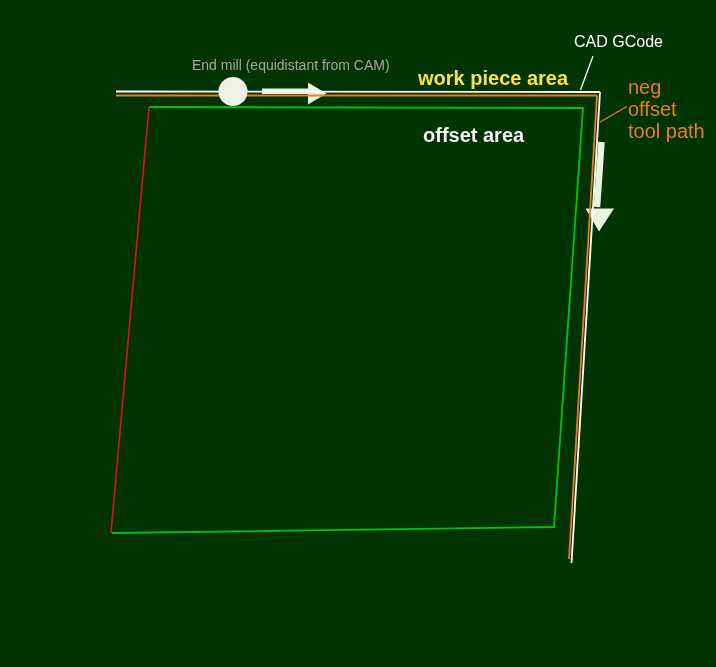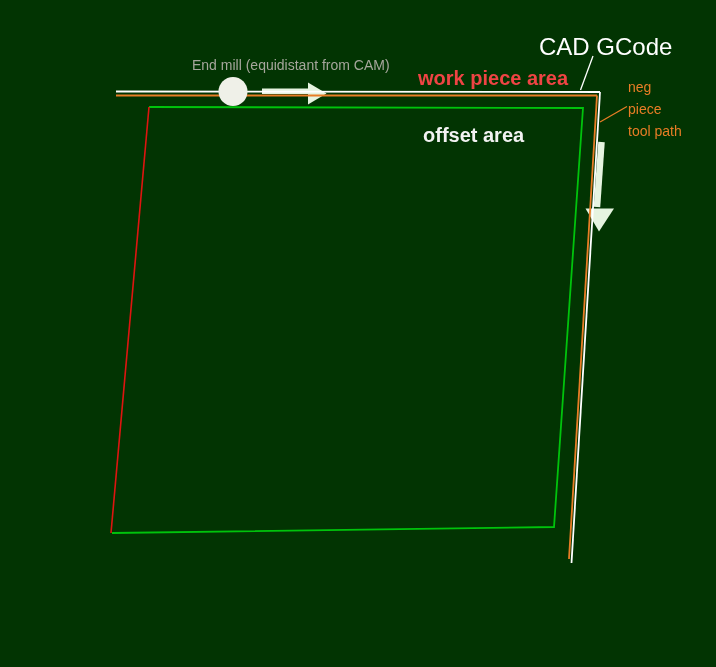--- a/index.html
+++ b/index.html
@@ -10,23 +10,23 @@
     font-family:"Liberation Sans",sans-serif;
   }
   #diagram-svg{position:absolute;left:0;top:0;}
   .lbl{
     position:absolute;
     white-space:nowrap;
     font-family:"Liberation Sans",sans-serif;
   }
   .lbl-endmill{left:192px;top:57px;font-size:14px;}
   .lbl-workpiece{left:418px;top:67px;font-size:20px;font-weight:700;}
-  .lbl-cadgcode{left:539px;top:33px;font-size:24px;}
+  .lbl-cadgcode{left:574px;top:33px;font-size:16px;}
   .lbl-product{left:423px;top:124px;font-size:20px;font-weight:700;}
-  .lbl-negoffset{left:628px;top:76px;font-size:14px;line-height:22px;}
+  .lbl-negoffset{left:628px;top:76px;font-size:20px;line-height:22px;}
 </style>
 </head>
 <body>
 
 <div id="stage" style="background: rgb(2, 52, 2);">
 
   <svg id="diagram-svg" width="716" height="667" viewBox="0 0 716 667">
 
     <g>
       <rect x="262" y="88.5" width="46" height="5.5" fill="#e6f4e0"></rect>
@@ -48,25 +48,25 @@
 
     <polyline points="149,107 583,108 554,527 112,533" fill="none" stroke-width="1.8" stroke="#00c30c"></polyline>
 
     <line x1="149" y1="107" x2="111" y2="533" stroke-width="1.6" stroke="#de1510"></line>
 
     <circle cx="233" cy="91.5" r="14.5" fill="#eff0e8"></circle>
   </svg>
 
   <div class="lbl lbl-endmill" style="color: rgb(166, 166, 156);">End mill (equidistant from CAM)</div>
 
-  <div class="lbl lbl-workpiece" style="color: #ef4444;">work piece area</div>
+  <div class="lbl lbl-workpiece" style="color: #fde047;">work piece area</div>
 
   <div class="lbl lbl-cadgcode" style="color: rgb(255, 255, 255);">CAD GCode</div>
 
   <div class="lbl lbl-product" style="color: rgb(242, 242, 242);">offset area</div>
 
   <div class="lbl lbl-negoffset" style="color: rgb(232, 125, 38);">
     <div>neg</div>
-    <div>piece</div>
+    <div>offset</div>
     <div>tool path</div>
   </div>
 
 </div>
 
 </body></html>

